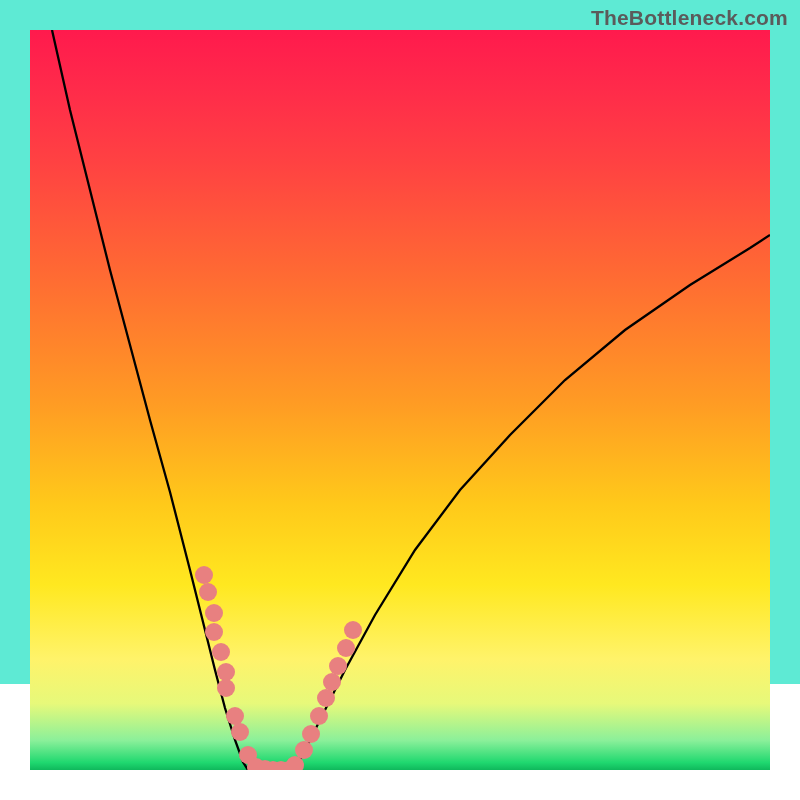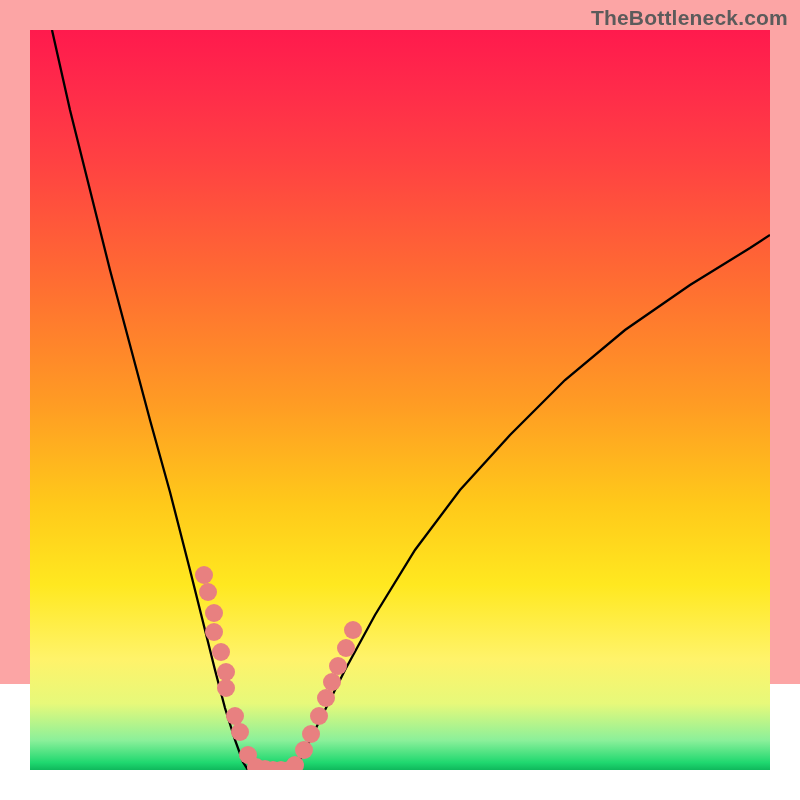--- a/index.html
+++ b/index.html
@@ -1,20 +1,20 @@
 <!DOCTYPE html>
 <html><head>
 <meta charset="utf-8">
 <style>
   * { margin: 0; padding: 0; box-sizing: border-box; }
   html, body { width: 800px; height: 800px; overflow: hidden; }
   .frame {
     width: 800px;
     height: 684px;
-    background: #fca5a5;
+    background: #5eead4;
     position: relative;
   }
   .plot {
     position: absolute;
     left: 30px;
     top: 30px;
     width: 740px;
     height: 740px;
     overflow: hidden;
   }

